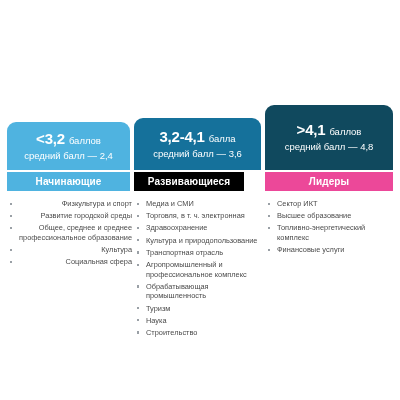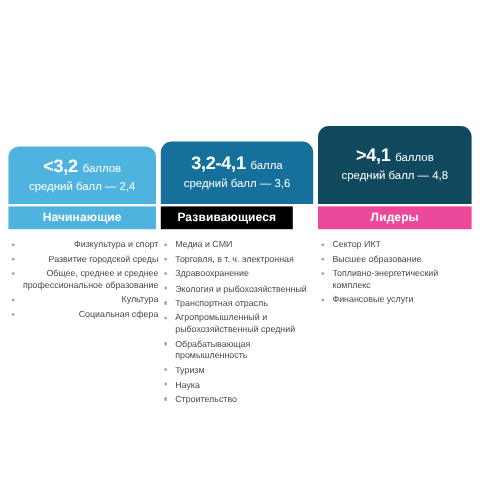--- a/index.html
+++ b/index.html
@@ -110,23 +110,23 @@
         <div class="li">Физкультура и спорт</div>
         <div class="li">Развитие городской среды</div>
         <div class="li">Общее, среднее и среднее профессиональное образование</div>
         <div class="li">Культура</div>
         <div class="li">Социальная сфера</div>
       </div>
     <div class="col c2">
         <div class="li">Медиа и СМИ</div>
         <div class="li">Торговля, в т. ч. электронная</div>
         <div class="li">Здравоохранение</div>
-        <div class="li">Экология и рыбохозяйственный</div>
+        <div class="li">Культура и природопользование</div>
         <div class="li">Транспортная отрасль</div>
-        <div class="li">Агропромышленный и рыбохозяйственный средний</div>
+        <div class="li">Агропромышленный и профессиональное комплекс</div>
         <div class="li">Обрабатывающая промышленность</div>
         <div class="li">Туризм</div>
         <div class="li">Наука</div>
         <div class="li">Строительство</div>
       </div>
     <div class="col c3">
         <div class="li">Сектор ИКТ</div>
         <div class="li">Высшее образование</div>
         <div class="li">Топливно-энергетический комплекс</div>
         <div class="li">Финансовые услуги</div>

